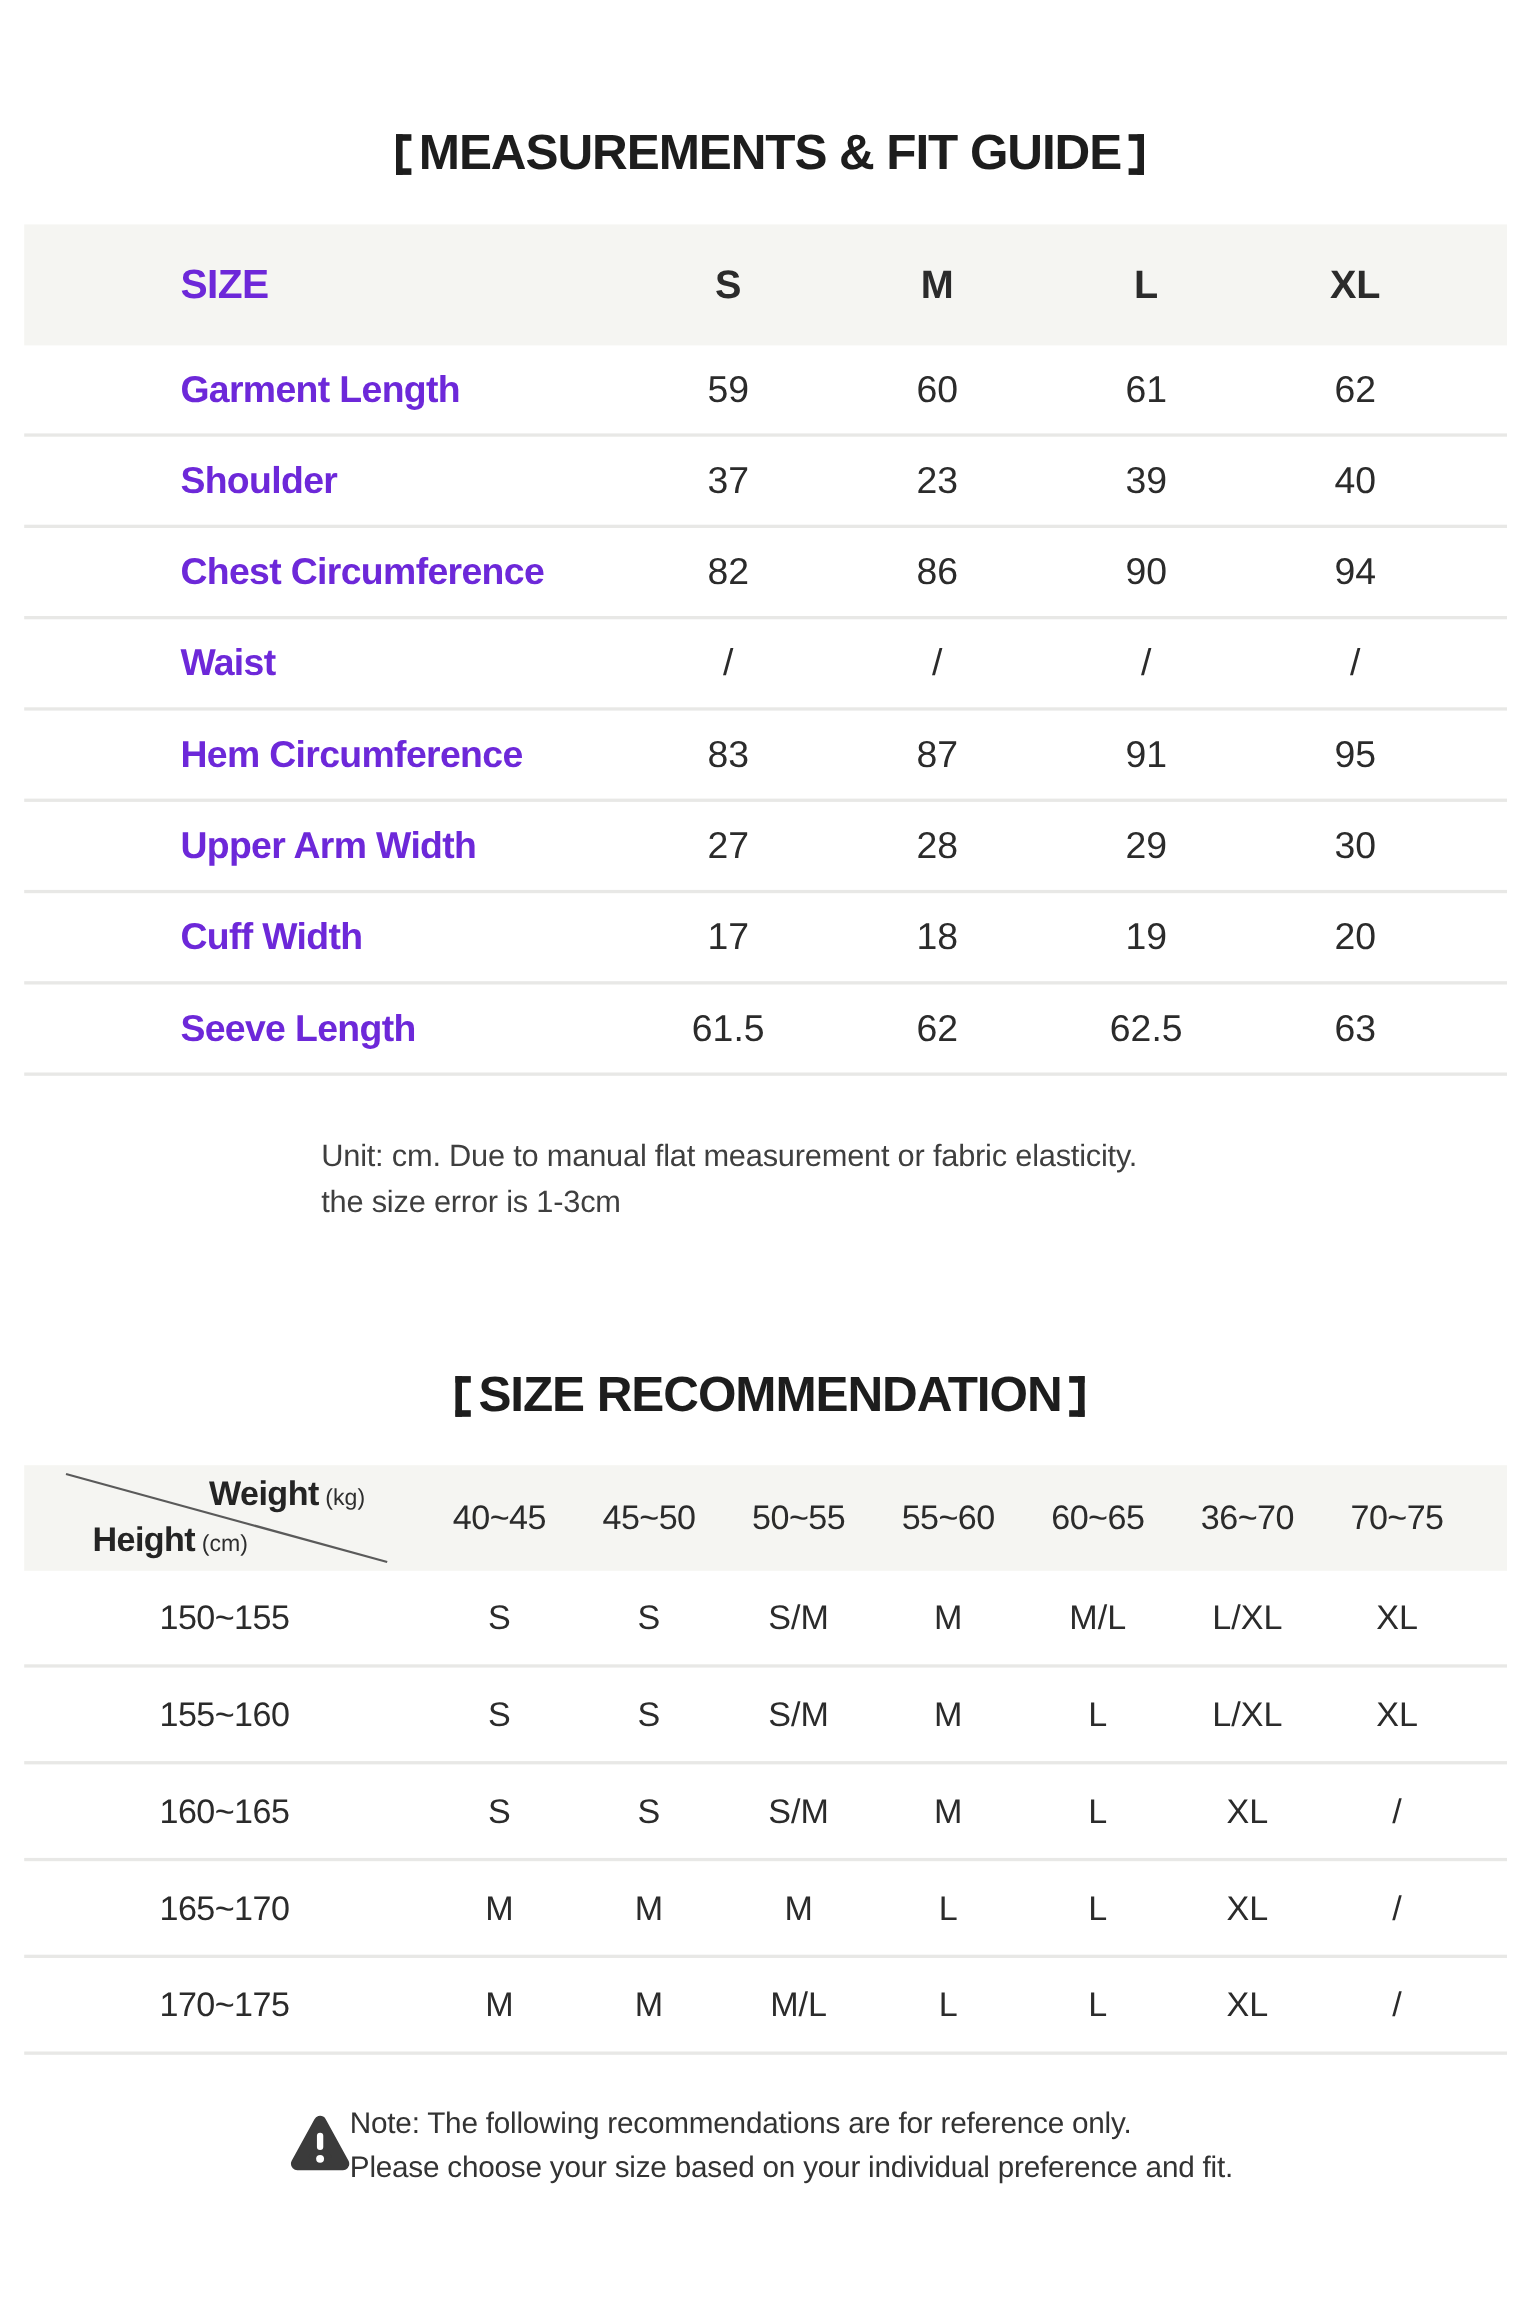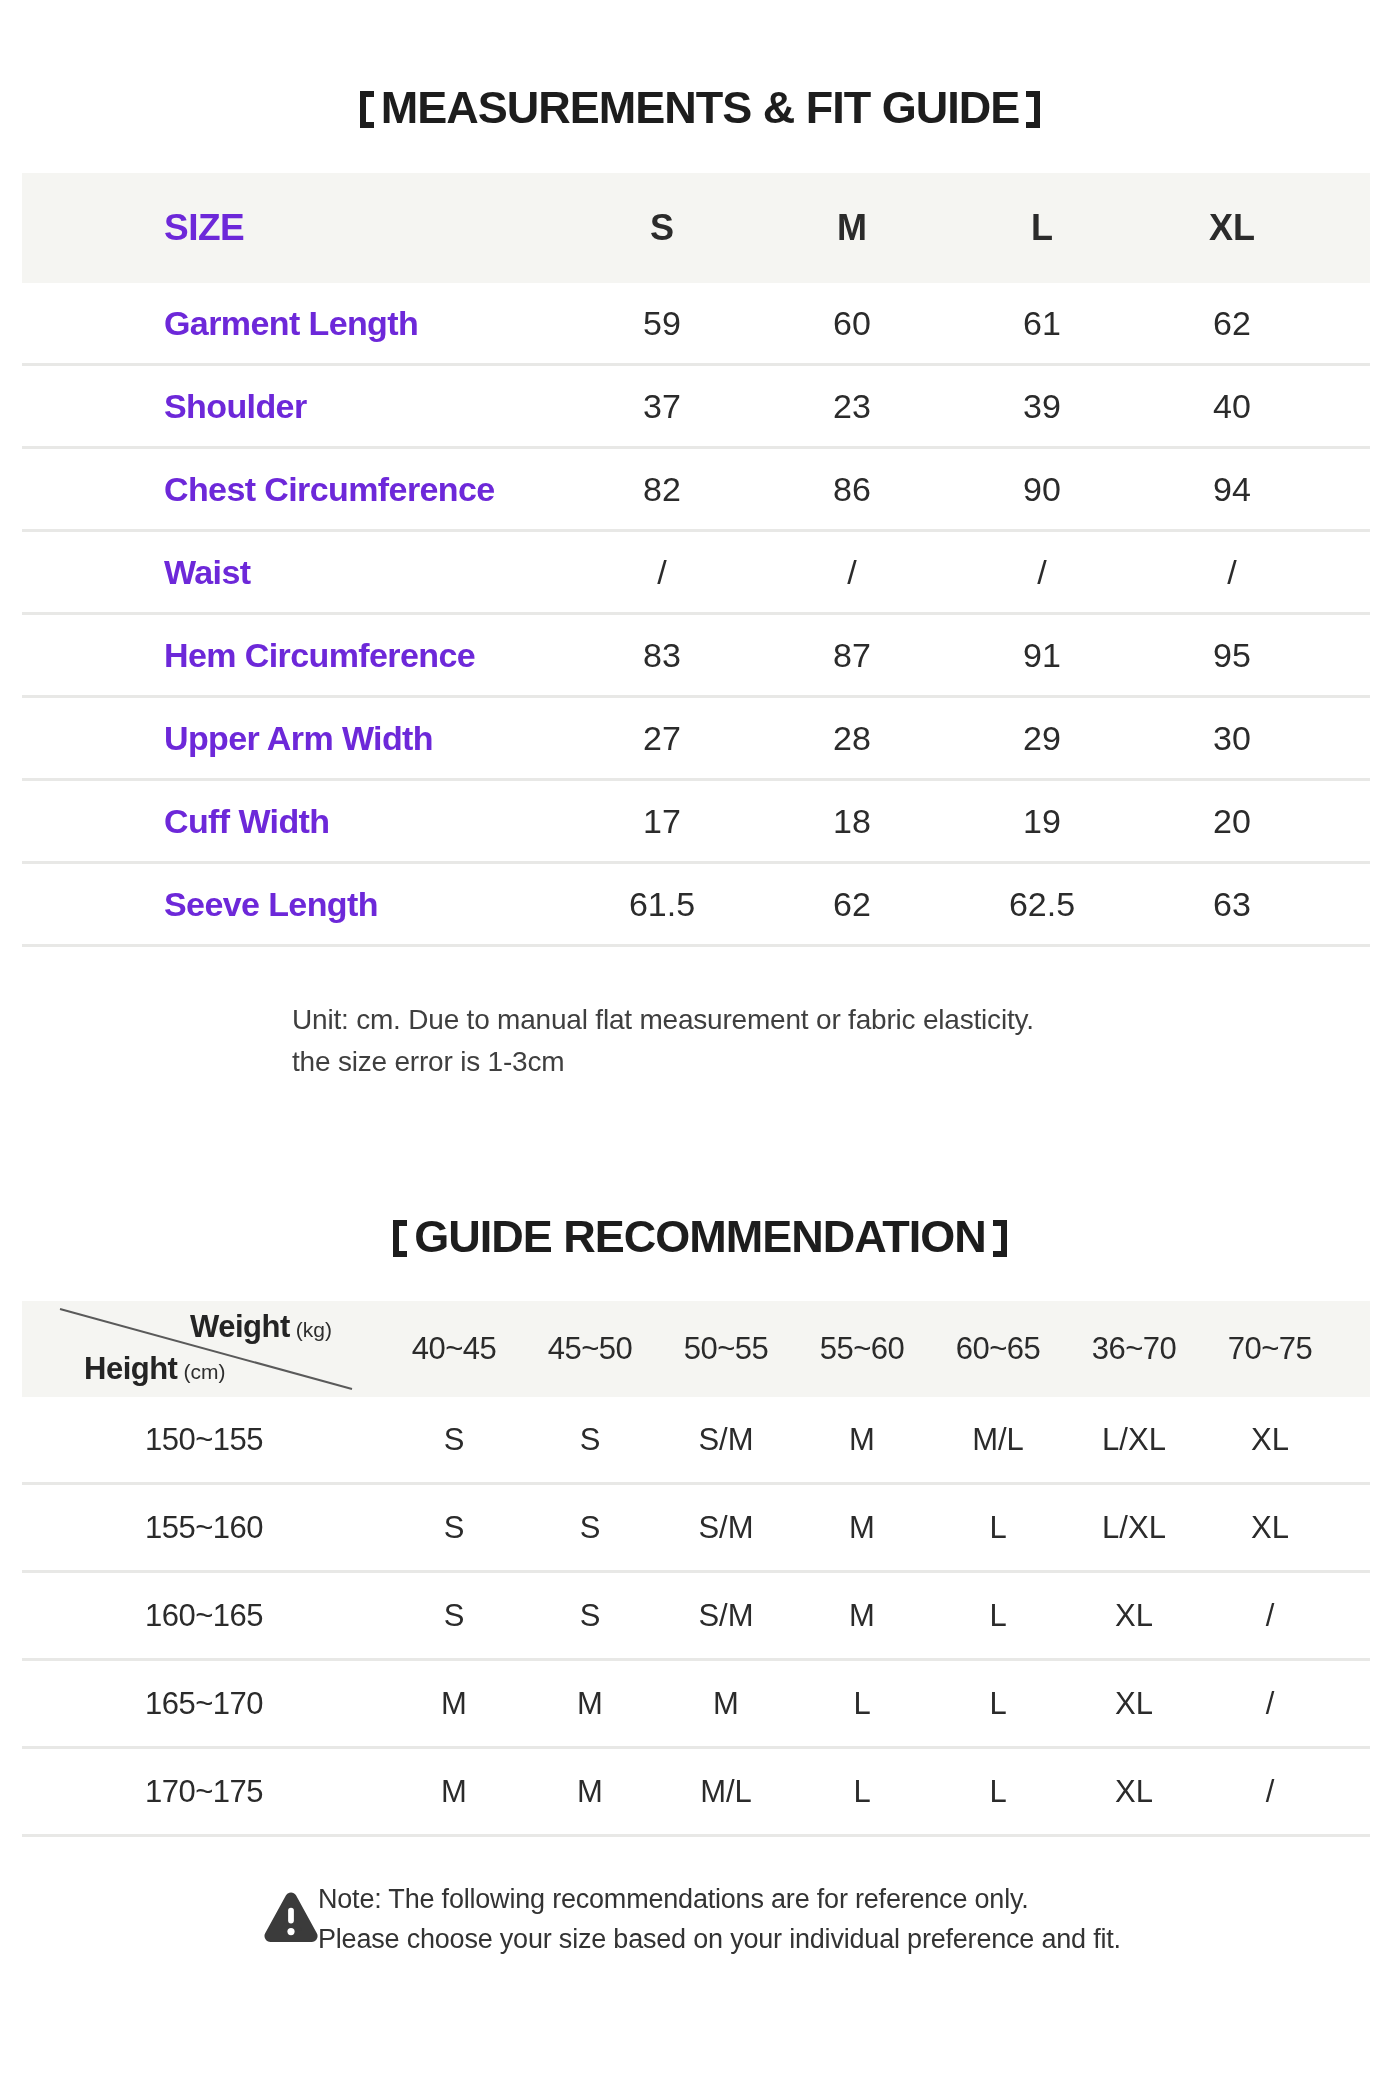--- a/index.html
+++ b/index.html
@@ -13,21 +13,21 @@
   *{margin:0;padding:0;box-sizing:border-box;}
   html,body{background:#ffffff;}
   body{font-family:"Liberation Sans","DejaVu Sans",sans-serif;color:var(--text);}
   .page{position:relative;width:1400px;height:2100px;background:#ffffff;overflow:hidden;}
 
   
   .section-title{
     text-align:center;font-size:45px;font-weight:700;letter-spacing:-1px;
     color:#1d1d1d;line-height:48px;white-space:nowrap;
   }
-  .title-1{padding-top:84px;}
+  .title-1{padding-top:115px;}
   .title-2{margin-top:130px;}
   .bracket{
     display:inline-block;width:14px;height:37px;border:6px solid currentColor;
     vertical-align:-5px;
   }
   .bracket.l{border-right:none;margin-right:7px;}
   .bracket.r{border-left:none;margin-left:7px;}
 
   
   .m-table{width:1348px;margin:41px 0 0 22px;}
@@ -147,21 +147,21 @@
       <div class="m-val">63</div>
     </div>
   </div>
 
   <div class="unit-note">
     <div>Unit: cm. Due to manual flat measurement or fabric elasticity.</div>
     <div>the size error is 1-3cm</div>
   </div>
 
   <div class="section-title title-2">
-    <span class="bracket l"></span><span>GUIDE RECOMMENDATION</span><span class="bracket r"></span>
+    <span class="bracket l"></span><span>SIZE RECOMMENDATION</span><span class="bracket r"></span>
   </div>
 
   <div class="r-table">
     <div class="r-header">
       <div class="r-corner">
         <svg width="364" height="96" viewBox="0 0 364 96">
           <line x1="38" y1="8" x2="330" y2="88" stroke="var(--diag_line)" stroke-width="2"></line>
         </svg>
         <div class="axis-weight">
           <span class="axis-name">Weight</span><span class="axis-unit">(kg)</span>

